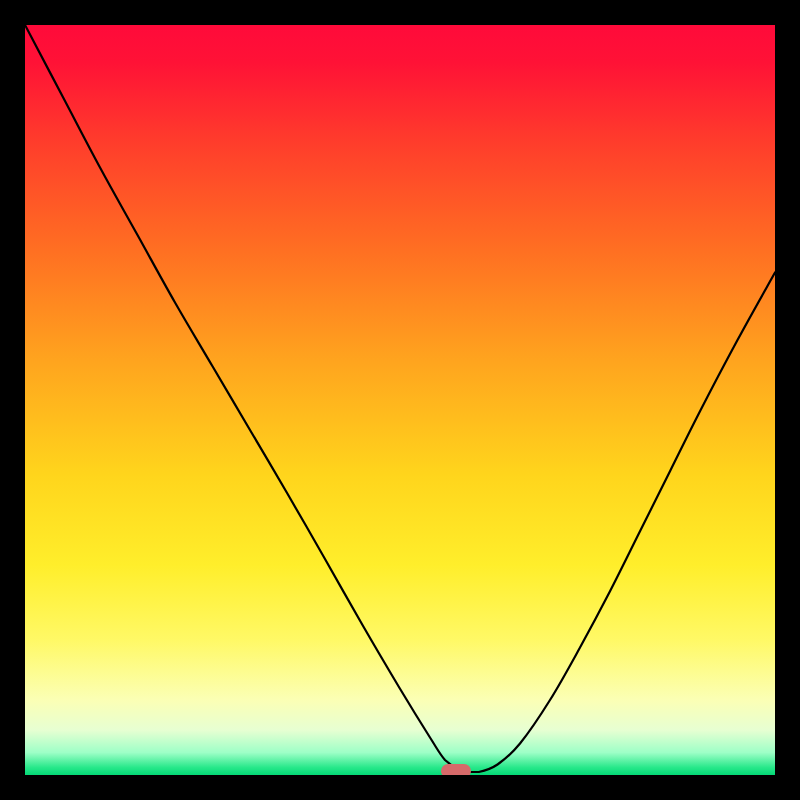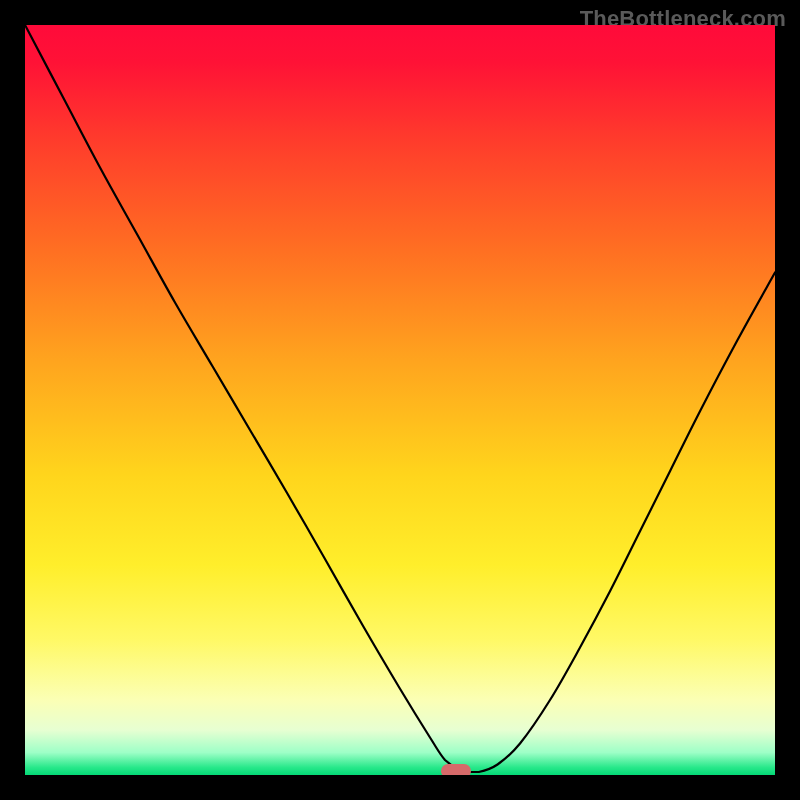--- a/index.html
+++ b/index.html
@@ -10,21 +10,20 @@
  #ff0a3a 0%, #ff1236 5%, #ff3e2b 16%, #ff6f22 30%,
  #ffa51e 45%, #ffd51c 60%, #ffee2b 72%, #fff966 82%,
  #fbffb5 90%, #e7ffd2 94%, #9effc7 97%, #27e88a 99%, #04d876 100%)}
 .marker{position:absolute;width:30px;height:14px;border-radius:7px;background:#d66a6a;transform:translate(-50%,-50%)}
 svg.curve{position:absolute;inset:0}
 svg.curve path{fill:none;stroke:#000;stroke-width:2.2;stroke-linecap:round}
 </style>
 </head>
 <body>
 <div class="frame">
-  <div class="watermark">TheBottleneck.com</div>
   <div class="plot">
     <div class="gradient"></div>
     <svg class="curve" viewBox="0 0 750 750" preserveAspectRatio="none">
       <path id="curve-path" d="M 0.0 0.0 C 6.8 12.8 24.0 45.6 37.5 71.3 C 51.0 96.9 61.5 117.5 75.0 142.5 C 88.5 167.5 99.0 185.7 112.5 210.0 C 126.0 234.3 136.5 253.9 150.0 277.5 C 163.5 301.1 174.0 318.3 187.5 341.3 C 201.0 364.2 211.5 382.1 225.0 405.0 C 238.5 427.9 249.0 445.5 262.5 468.8 C 276.0 492.0 286.5 510.4 300.0 534.0 C 313.5 557.6 324.0 576.6 337.5 600.0 C 351.0 623.4 362.9 643.5 375.0 663.8 C 387.1 684.0 396.9 699.7 405.0 712.5 C 413.1 725.3 414.6 728.8 420.0 735.0 L 435.0 747.0 L 453.8 747.0 C 460.5 745.6 465.1 744.6 472.5 739.5 C 479.9 734.4 485.6 730.1 495.0 718.5 C 504.4 706.9 514.2 692.3 525.0 675.0 C 535.8 657.7 544.2 642.1 555.0 622.5 C 565.8 602.9 574.2 587.2 585.0 566.3 C 595.8 545.3 604.2 527.9 615.0 506.3 C 625.8 484.7 634.2 467.9 645.0 446.3 C 655.8 424.6 662.9 409.9 675.0 386.3 C 687.1 362.6 699.0 340.0 712.5 315.0 C 726.0 290.0 743.3 259.6 750.0 247.5 "></path>
     </svg>
     <div class="marker" id="marker" style="left: 431.25px; top: 745.5px; background: rgb(214, 106, 106);"></div>
   </div>
 </div>
 
 </body></html>

